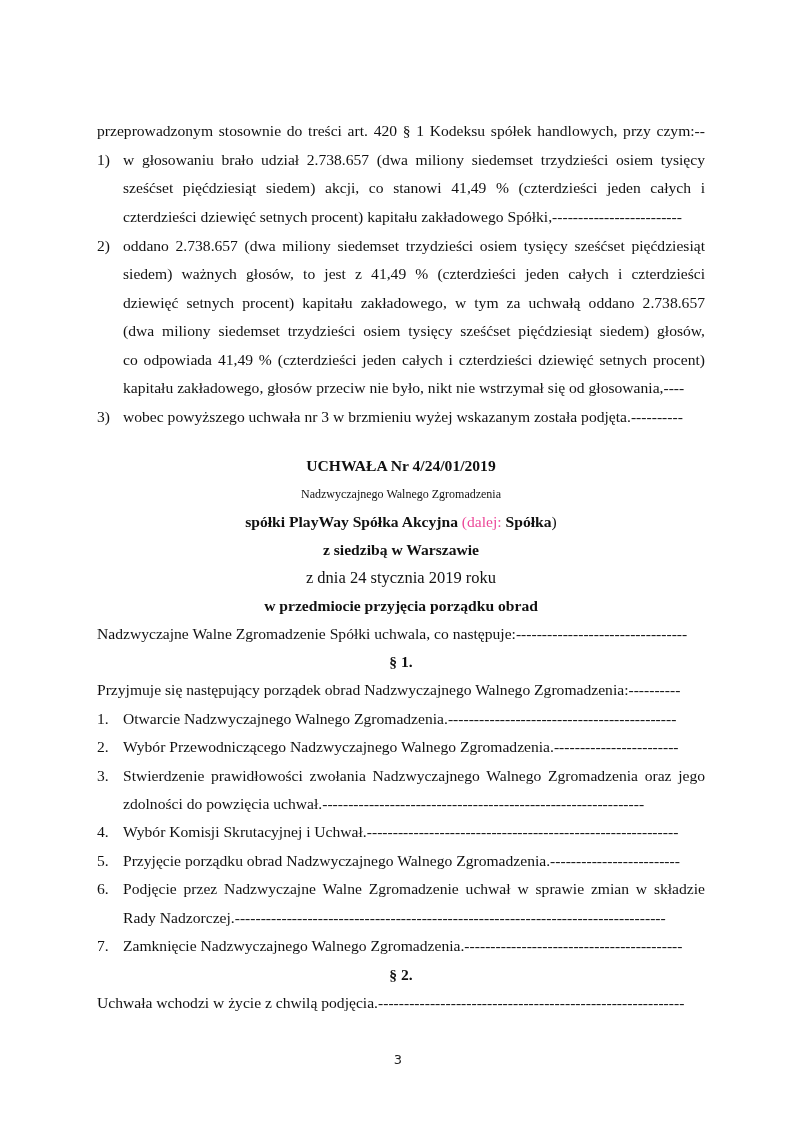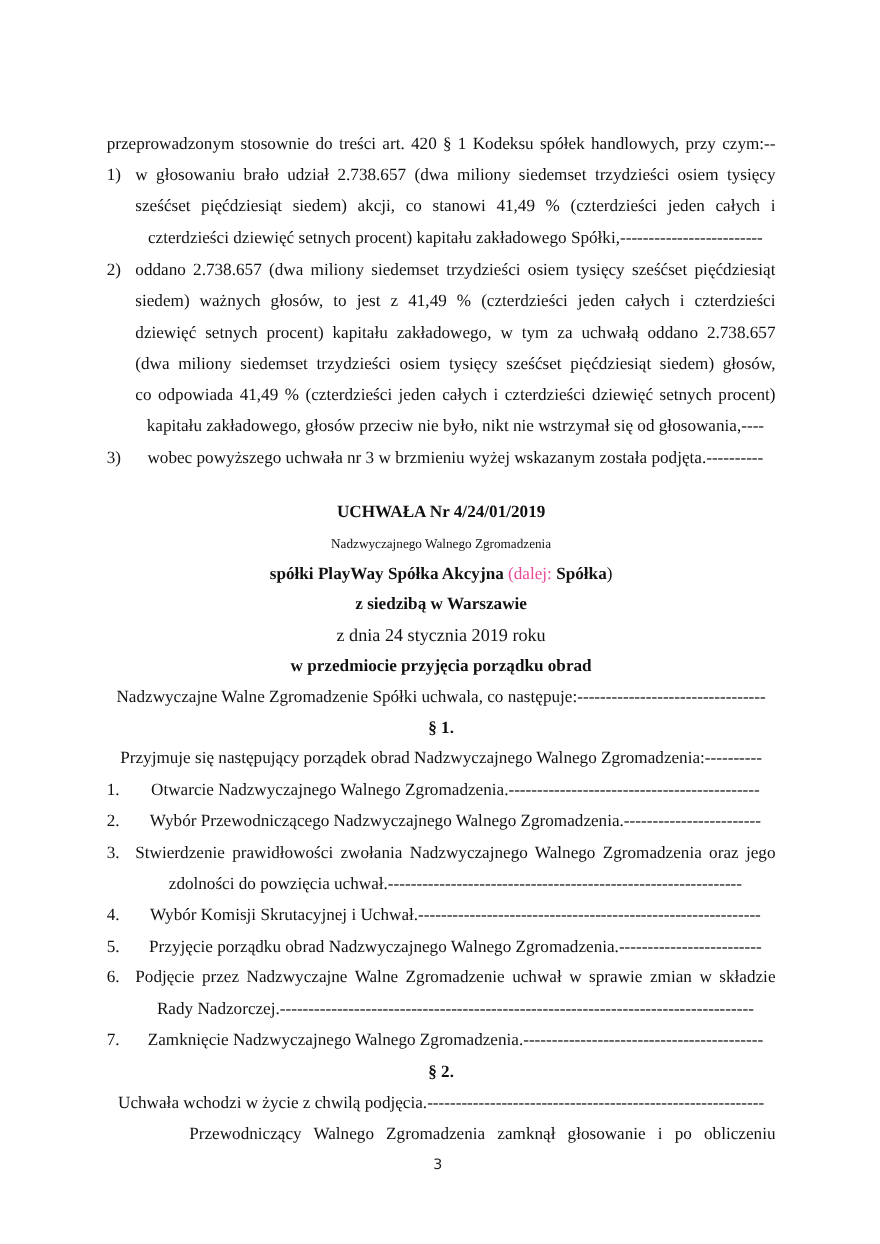--- a/index.html
+++ b/index.html
@@ -7,21 +7,20 @@
   .page {
     position: absolute; left: 0; top: 0; width: 800px; height: 1131px;
     background: #ffffff; color: #111111;
     font-family: "Liberation Serif", serif;
     font-size: 15.6px;
   }
   .line {
     position: absolute; left: 97px; width: 608px;
     height: 22px; line-height: 22px;
     white-space: nowrap;
-    text-align: center;
   }
   .just { text-align: justify; text-align-last: justify; white-space: normal; overflow: hidden; }
   .num {
     position: absolute; left: 97px; width: 24px; height: 22px; line-height: 22px;
   }
   .ind { left: 123px; width: 582px; }
   .center { left: 97px; width: 608px; text-align: center; }
   .bold { font-weight: bold; }
   .firstind { left: 172px; width: 533px; }
   .pagenum {
@@ -85,16 +84,15 @@
   <div class="num" style="top:878px">6.</div>
   <div class="line just ind" style="top:878px">Podjęcie przez Nadzwyczajne Walne Zgromadzenie uchwał w sprawie zmian w składzie</div>
   <div class="line ind" style="top:907px">Rady Nadzorczej.-----------------------------------------------------------------------------------</div>
 
   <div class="num" style="top:935px">7.</div>
   <div class="line ind" style="top:935px">Zamknięcie Nadzwyczajnego Walnego Zgromadzenia.------------------------------------------</div>
 
   <div class="line center bold" style="top:964px">§ 2.</div>
   <div class="line" style="top:992px">Uchwała wchodzi w życie z chwilą podjęcia.-----------------------------------------------------------</div>
 
-  <div class="line just firstind" style="top:1020px">Przewodniczący Walnego Zgromadzenia zamknął głosowanie i po obliczeniu</div>
 
   <div class="pagenum">3</div>
 </div>
 
 </body></html>

